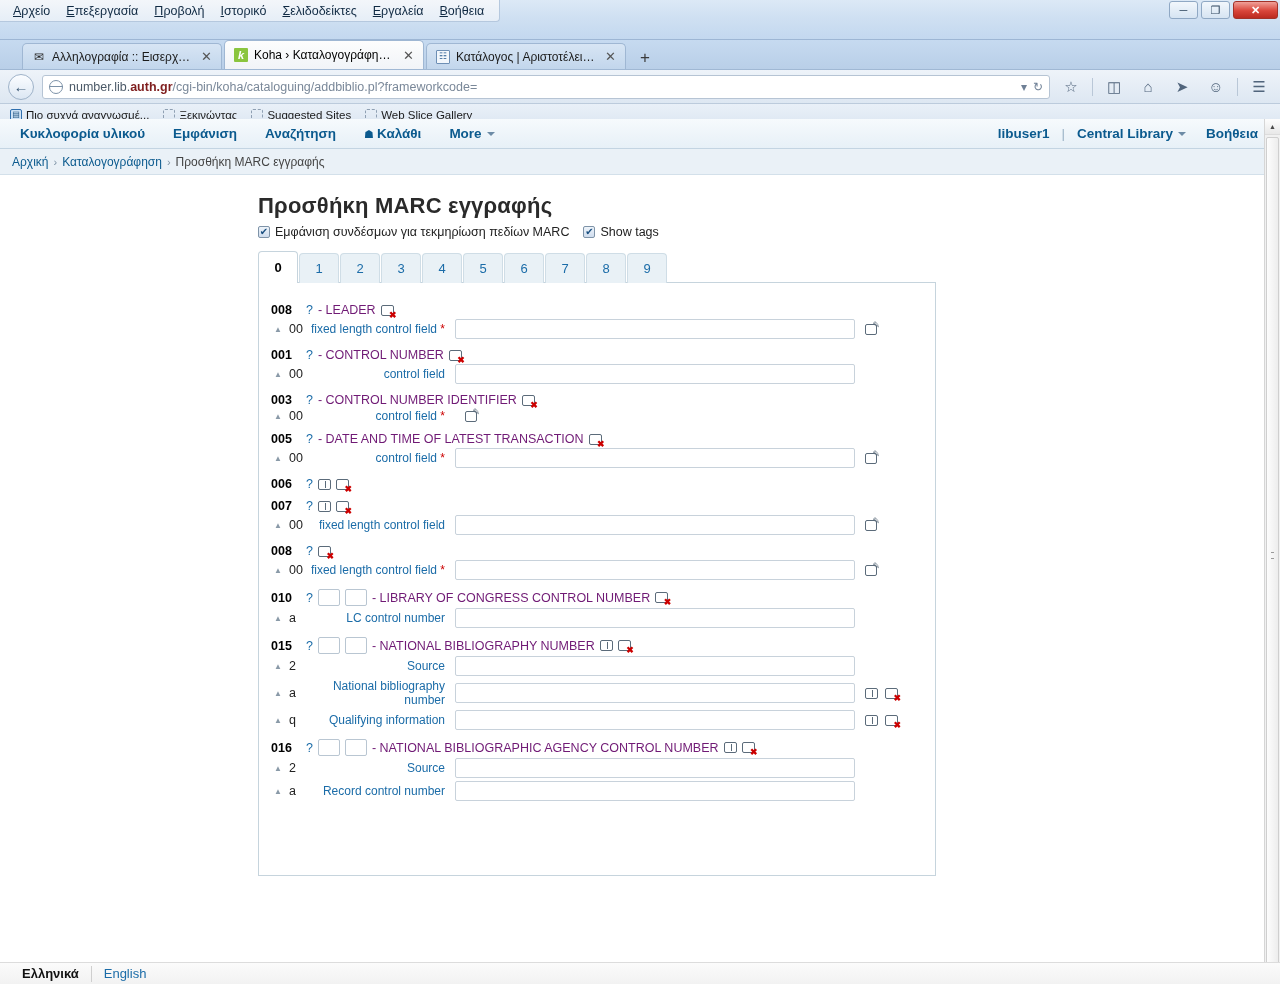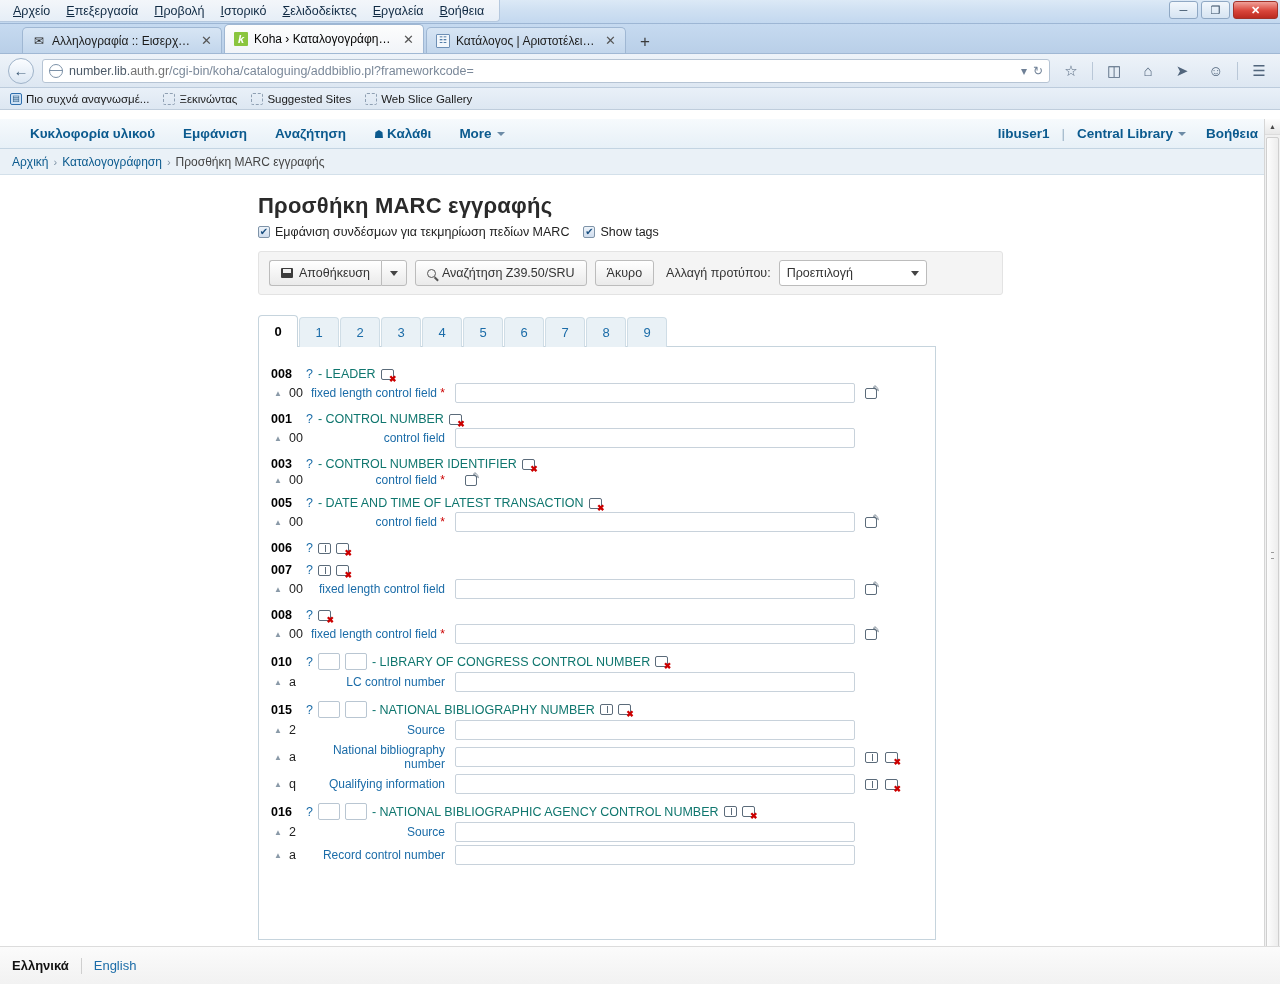--- a/index.html
+++ b/index.html
@@ -8,21 +8,21 @@
     width:1280px; height:984px;
     font-family:"Liberation Sans", sans-serif;
     font-size:13px;
     background:#ffffff;
     overflow:hidden;
     position:relative;
   }
 
   
   #titlebar{
-    height:24px; position:relative;
+    height:40px; position:relative;
     background:linear-gradient(to bottom,#dce9f6 0%,#cfe0f2 45%,#c3d8ef 100%);
     border-bottom:1px solid #9db6d4;
   }
   #menubar{
     position:absolute; left:0; top:0; height:22px;
     display:flex; align-items:center; padding-left:6px; gap:2px;
     background:linear-gradient(to bottom,#f3f6fa 0%,#e6eef7 100%);
     border:1px solid #b5c8de; border-top:none; border-left:none;
     border-bottom-right-radius:4px;
     padding-right:8px;
@@ -96,21 +96,21 @@
     display:flex; align-items:center; justify-content:center;
     color:#3c5a77; font-size:15px;
   }
   #urlbox{
     flex:1; height:24px; background:#fff; border:1px solid #b6c4d4; border-radius:3px;
     display:flex; align-items:center; padding:0 6px; gap:6px;
   }
   #urlbox .globe{ width:14px; height:14px; border-radius:50%; border:1.5px solid #7d92a8; position:relative; flex:none;}
   #urlbox .globe:after{ content:""; position:absolute; left:-1.5px; top:5px; width:14px; height:1.5px; background:#7d92a8;}
   #urltext{ flex:1; font-size:12.5px; color:#7a8899; white-space:nowrap; overflow:hidden; }
-  #urltext b{ color:#737373; font-weight:normal; }
+  #urltext b{ color:#7f1d1d; font-weight:bold; }
   #urltext .dom{ color:#4c5a68; }
   .urlicon{ color:#6f8096; font-size:12px; }
   .navicon{
     width:26px; height:24px; display:flex; align-items:center; justify-content:center;
     color:#51657c; font-size:15px;
   }
   .vsep{ width:1px; height:18px; background:#b9c7d7; }
 
   
   #bookmarks{
@@ -128,21 +128,21 @@
   #viewport{
     position:absolute; left:0; top:119px; right:0; bottom:0;
     background:#fff; overflow:hidden;
   }
 
   
   #koha-nav{
     height:30px; display:flex; align-items:center; justify-content:space-between;
     background:linear-gradient(to bottom,#f6fafd,#e7f0f7);
     border-bottom:1px solid #c3d4e2;
-    padding:0 12px 0 30px;
+    padding:0 12px 0 20px;
   }
   #koha-nav .left, #koha-nav .right{ display:flex; align-items:center; }
   .knav{
     font-size:13.5px; font-weight:bold; color:#0b5a8e; padding:0 14px;
     white-space:nowrap;
   }
   .knav:first-child{ padding-left:0; }
   .knav .cart{ font-weight:normal; font-size:11px; }
   .caret{ display:inline-block; width:0;height:0;
           border-left:4px solid transparent; border-right:4px solid transparent;
@@ -220,21 +220,21 @@
   #marcpanel{
     border:1px solid #c6d4dd; background:#fff; margin-left:8px;
     width:678px; margin-top:-1px; padding:14px 12px 10px 12px;
     height:594px; overflow:hidden;
   }
 
   
   .tagrow{ display:flex; align-items:center; gap:5px; margin:0 0 2px 0; padding-top:6px; }
   .tagnum{ font-weight:bold; font-size:12.5px; color:#000; width:30px; flex:none; }
   .qmark{ color:#1b6ca8; font-size:12.5px; }
-  .tagdesc{ color:#0f766e; font-size:12.5px; white-space:nowrap; }
+  .tagdesc{ color:#701a75; font-size:12.5px; white-space:nowrap; }
   .ind{
     width:22px; height:17px; border:1px solid #b9c6d2; background:#fff; border-radius:2px; flex:none;
   }
   .ico-clone, .ico-del{ display:inline-block; width:13px; height:11px; position:relative; flex:none; }
   .ico-clone{
     border:1.3px solid #5b6b7a; border-radius:2px;
   }
   .ico-clone:before{
     content:""; position:absolute; left:1px; top:1px; right:4px; bottom:1px;
     border-right:1.3px solid #5b6b7a;
@@ -279,24 +279,24 @@
     background:linear-gradient(to right,#fdfdfd,#ededed);
     border:1px solid #cfcfcf; border-radius:2px;
   }
   #pagescroll .thumb:after{
     content:""; position:absolute; left:4px; right:4px; top:50%; height:5px;
     border-top:1px solid #9a9a9a; border-bottom:1px solid #9a9a9a;
   }
 
   
   #langbar{
-    position:absolute; left:0; right:0; bottom:0; height:38px;
+    position:absolute; left:0; right:0; bottom:0; height:22px;
     background:linear-gradient(to bottom,#fbfbfb,#f2f2f2);
     border-top:1px solid #dcdcdc;
-    display:flex; align-items:center; gap:12px; padding-left:12px;
+    display:flex; align-items:center; gap:12px; padding-left:22px;
     font-size:13px;
   }
   #langbar .cur{ color:#111; font-weight:bold; }
   #langbar .divider{ width:1px; height:16px; background:#cfcfcf; }
   #langbar a{ color:#1b6ca8; text-decoration:none; }
 </style>
 </head>
 <body>
 
 <div id="titlebar">
@@ -410,41 +410,20 @@
           <label class="ckwrap">
             <span class="ck">✔</span>
             <span>Εμφάνιση συνδέσμων για τεκμηρίωση πεδίων MARC</span>
           </label>
           <label class="ckwrap">
             <span class="ck">✔</span>
             <span>Show tags</span>
           </label>
         </div>
 
-      <div id="toolbar">
-        <div class="tb-group">
-          <div class="tbtn split-main">
-            <span class="save-icon"></span>
-            <span>Αποθήκευση</span>
-          </div>
-          <div class="tbtn split-arrow">
-            <span class="sel-caret"></span>
-          </div>
-        </div>
-        <div class="tbtn">
-          <span class="mag"></span>
-          <span>Αναζήτηση Z39.50/SRU</span>
-        </div>
-        <div class="tbtn">Άκυρο</div>
-        <div class="tlabel">Αλλαγή προτύπου:</div>
-        <div id="fw-select">
-          <span>Προεπιλογή</span>
-          <span class="sel-caret"></span>
-        </div>
-      </div>
 
       <div id="marctabs">
           <div class="mtab active">0</div>
           <div class="mtab">1</div>
           <div class="mtab">2</div>
           <div class="mtab">3</div>
           <div class="mtab">4</div>
           <div class="mtab">5</div>
           <div class="mtab">6</div>
           <div class="mtab">7</div>

